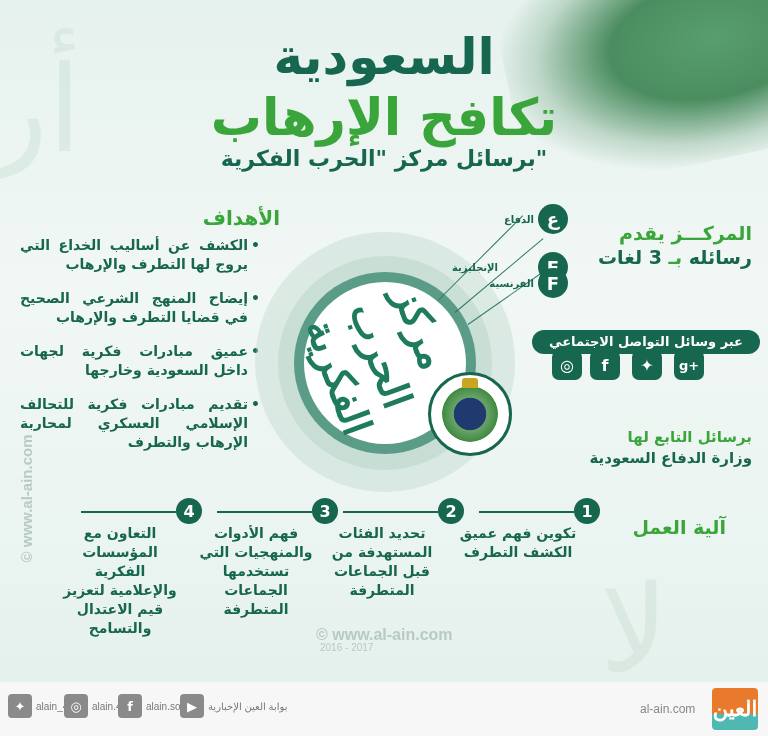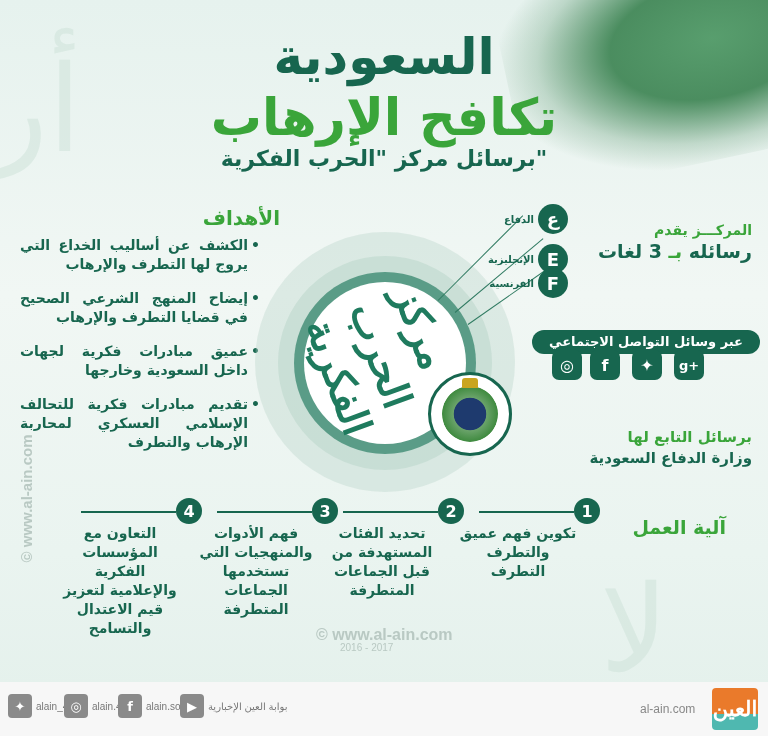--- a/index.html
+++ b/index.html
@@ -21,40 +21,40 @@
 .r1{left:255px;top:232px;width:260px;height:260px;background:rgba(180,210,198,0.35);}
 .r2{left:278px;top:256px;width:214px;height:214px;background:rgba(180,210,198,0.45);}
 .r3{left:294px;top:272px;width:182px;height:182px;background:#5a9c87;}
 .r4{left:304px;top:282px;width:162px;height:162px;background:#fff;}
 .cal{position:absolute;left:320px;top:300px;width:130px;height:130px;display:flex;align-items:center;justify-content:center;color:#1f7b5e;font-family:"DejaVu Serif",serif;font-size:40px;font-weight:bold;writing-mode:vertical-rl;transform:rotate(-20deg);}
 .lang-line{position:absolute;height:1px;background:#2f7a61;transform-origin:left center;}
 .lang{position:absolute;right:200px;display:flex;align-items:center;}
 .lang-lbl{color:#17664f;font-size:10px;font-weight:bold;margin-right:4px;}
 .lang-ic{width:30px;height:30px;border-radius:50%;background:#17664f;color:#fff;font-size:18px;font-weight:bold;display:flex;align-items:center;justify-content:center;}
 .center-txt{position:absolute;top:222px;left:592px;width:160px;text-align:right;direction:rtl;}
-.center-txt .a{color:#3aa53a;font-size:14px;font-weight:bold;}
+.center-txt .a{color:#3aa53a;font-size:19px;font-weight:bold;}
 .center-txt .b{color:#17664f;font-size:19px;font-weight:bold;margin-top:2px;}
 .center-txt .b span{color:#3aa53a;}
 .social-pill{position:absolute;top:322px;left:532px;width:228px;height:24px;border-radius:12px;background:#17664f;color:#fff;font-size:13px;font-weight:bold;text-align:center;line-height:24px;direction:rtl;margin-top:8px;}
 .soc{position:absolute;top:350px;width:30px;height:30px;border-radius:7px;background:#17664f;color:#fff;font-weight:bold;display:flex;align-items:center;justify-content:center;font-size:16px;}
 .emblem{position:absolute;left:428px;top:372px;width:84px;height:84px;border-radius:50%;background:#fff;border:3px solid #17664f;display:flex;align-items:center;justify-content:center;}
 .emb-in{width:56px;height:56px;border-radius:50%;background:radial-gradient(circle,#1e3a6e 0%,#1e3a6e 40%,#6aa36a 42%,#3f8a3f 70%,#fff 72%);position:relative;}
 .emb-crown{position:absolute;left:20px;top:-8px;width:16px;height:10px;background:#c9a520;border-radius:3px 3px 0 0;}
 .aff{position:absolute;top:428px;left:500px;width:252px;text-align:right;direction:rtl;}
 .aff .a{color:#3aa53a;font-size:15px;font-weight:bold;}
 .aff .b{color:#17664f;font-size:15px;font-weight:bold;margin-top:3px;}
 .mech-title{position:absolute;top:516px;left:596px;width:130px;text-align:right;color:#3aa53a;font-size:19px;font-weight:bold;}
 .step{position:absolute;top:500px;width:130px;direction:rtl;}
 .step-head{position:relative;height:24px;}
 .step-line{position:absolute;top:11px;right:14px;width:95px;height:2px;background:#17664f;}
 .step-num{position:absolute;top:-2px;right:-12px;width:26px;height:26px;border-radius:50%;background:#17664f;color:#fff;font-size:16px;font-weight:bold;display:flex;align-items:center;justify-content:center;}
 .step-txt{color:#17664f;font-size:14px;font-weight:bold;line-height:19px;text-align:center;padding:0 10px 0 0;}
 .wm{position:absolute;color:#b9c9c3;font-family:"Liberation Sans",sans-serif;}
 .wm1{left:316px;top:626px;font-size:16px;font-weight:bold;}
-.wm1 small{display:block;font-size:10px;font-weight:normal;margin-left:24px;margin-top:-2px;}
+.wm1 small{display:block;font-size:10px;font-weight:normal;margin-left:4px;margin-top:-2px;}
 .wm2{left:-38px;top:490px;font-size:15px;font-weight:bold;transform:rotate(-90deg);white-space:nowrap;}
 .footer{position:absolute;left:0;top:682px;width:768px;height:54px;background:#f7f7f7;}
 .fitem{position:absolute;top:12px;display:flex;align-items:center;}
 .ficon{width:24px;height:24px;border-radius:4px;background:#8a8a8a;color:#fff;font-size:13px;font-weight:bold;display:flex;align-items:center;justify-content:center;margin-right:4px;}
 .ftxt{color:#777;font-size:10px;font-family:"Liberation Sans",sans-serif;}
 .furl{position:absolute;left:640px;top:20px;color:#888;font-size:12px;font-family:"Liberation Sans",sans-serif;}
 .flogo{position:absolute;left:712px;top:6px;width:46px;height:42px;border-radius:4px;overflow:hidden;background:linear-gradient(180deg,#ea7a2b 0%,#ea7a2b 62%,#4fb8b0 62%,#4fb8b0 100%);color:#fff;font-size:21px;font-weight:bold;display:flex;align-items:center;justify-content:center;font-family:Liberation Sans, sans-serif;}
 </style>
 </head>
 <body>
@@ -83,21 +83,21 @@
   <div class="cal">مركز الحرب الفكرية</div>
 
   <div class="lang-line" style="left:438px;top:300px;width:120px;transform:rotate(-45deg);"></div>
   <div class="lang-line" style="left:455px;top:312px;width:115px;transform:rotate(-40deg);"></div>
   <div class="lang-line" style="left:468px;top:324px;width:95px;transform:rotate(-35deg);"></div>
 
   <div class="lang" style="top:204px;">
     <span class="lang-lbl">الدفاع</span>
     <span class="lang-ic">ع</span>
   </div>
-  <div class="lang" style="top:244px;">
+  <div class="lang" style="top:252px;gap:36px;">
     <span class="lang-lbl">الإنجليزية</span>
     <span class="lang-ic">E</span>
   </div>
   <div class="lang" style="top:268px;justify-content:space-between;">
     <span class="lang-lbl">الفرنسية</span>
     <span class="lang-ic">F</span>
   </div>
 
   <div class="center-txt">
     <div class="a">المركـــز يقدم</div>
@@ -121,21 +121,21 @@
     <div class="b">وزارة الدفاع السعودية</div>
   </div>
 
   <div class="mech-title">آلية العمل</div>
 
   <div class="step" style="left:458px;">
     <div class="step-head">
         <div class="step-line"></div>
         <div class="step-num">1</div>
       </div>
-    <div class="step-txt">تكوين فهم عميق والتطرف التطرف</div>
+    <div class="step-txt">تكوين فهم عميق الكشف التطرف</div>
   </div>
   <div class="step" style="left:322px;">
     <div class="step-head">
         <div class="step-line"></div>
         <div class="step-num">2</div>
       </div>
     <div class="step-txt">تحديد الفئات المستهدفة من قبل الجماعات المتطرفة</div>
   </div>
   <div class="step" style="left:196px;">
     <div class="step-head">

